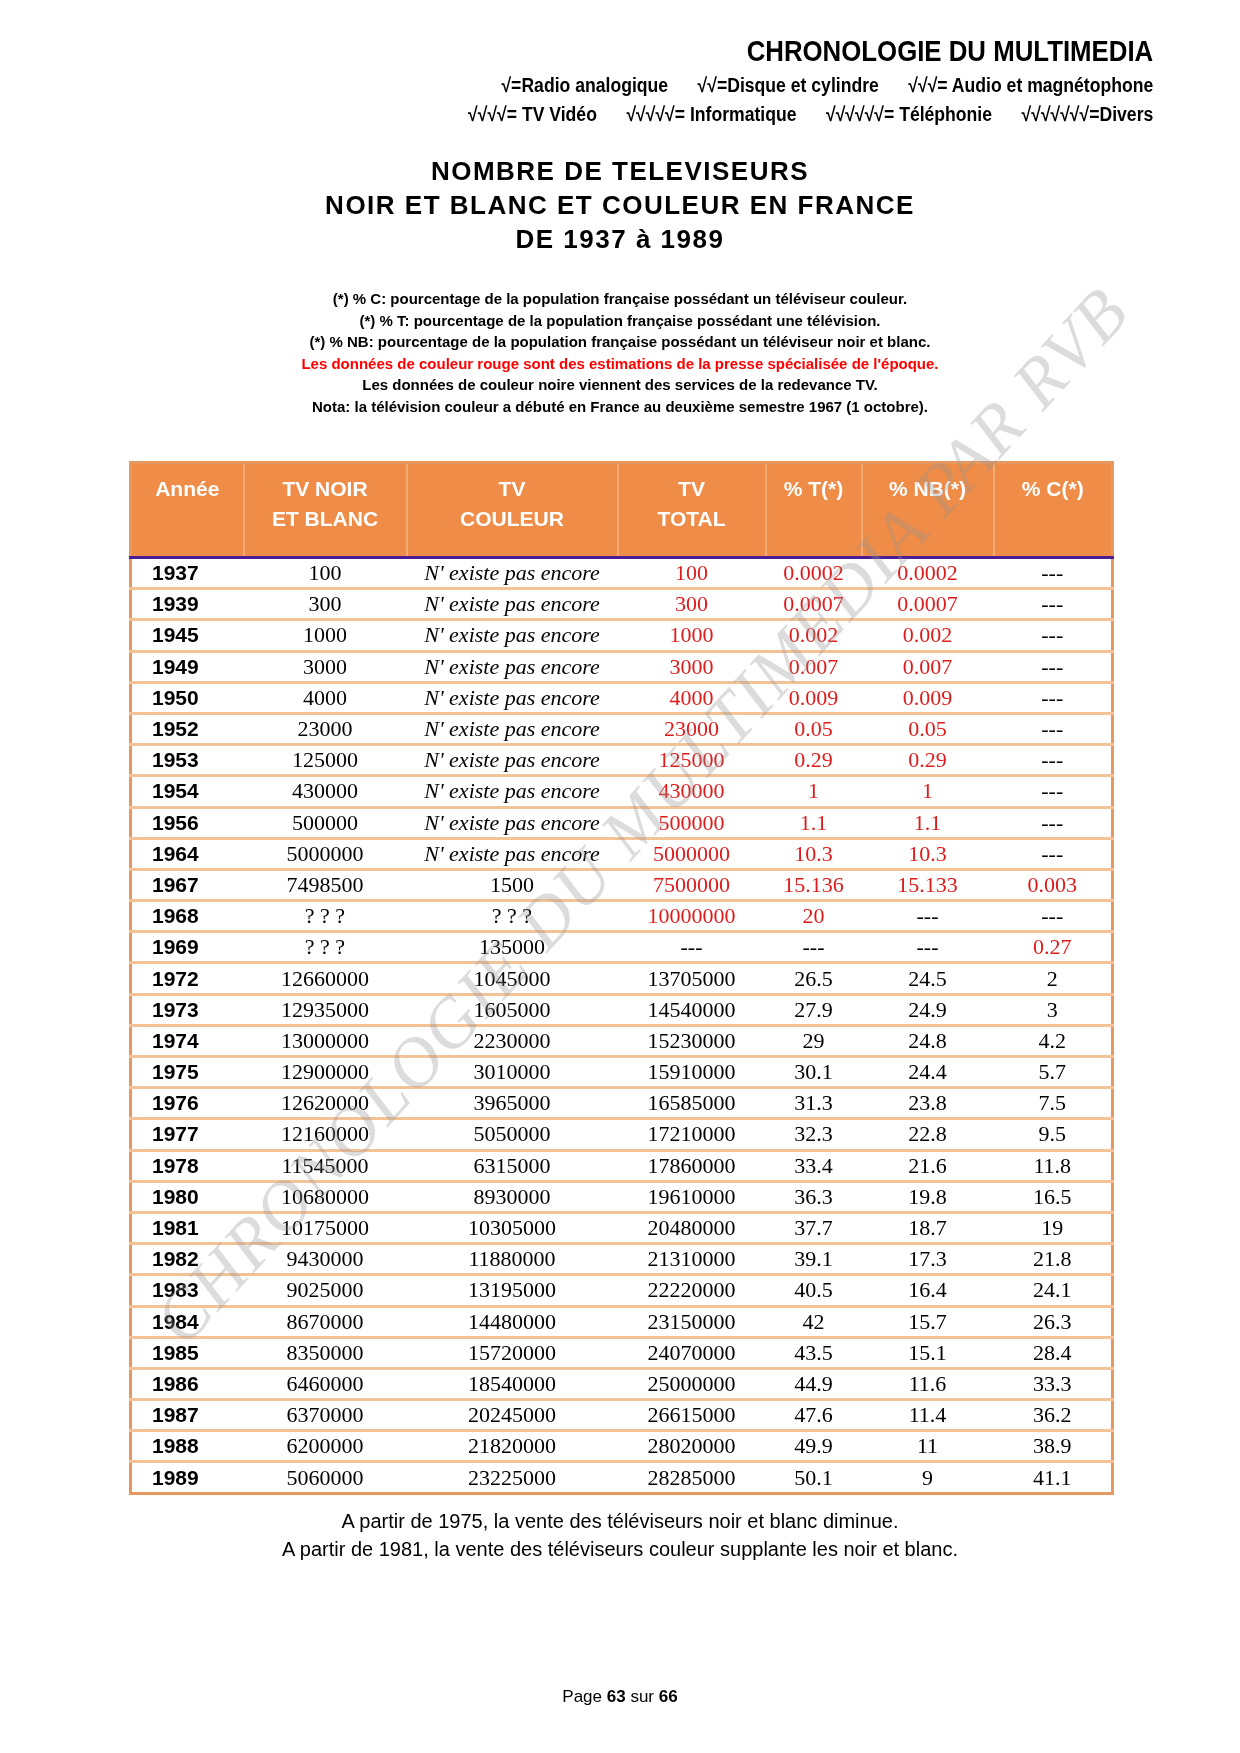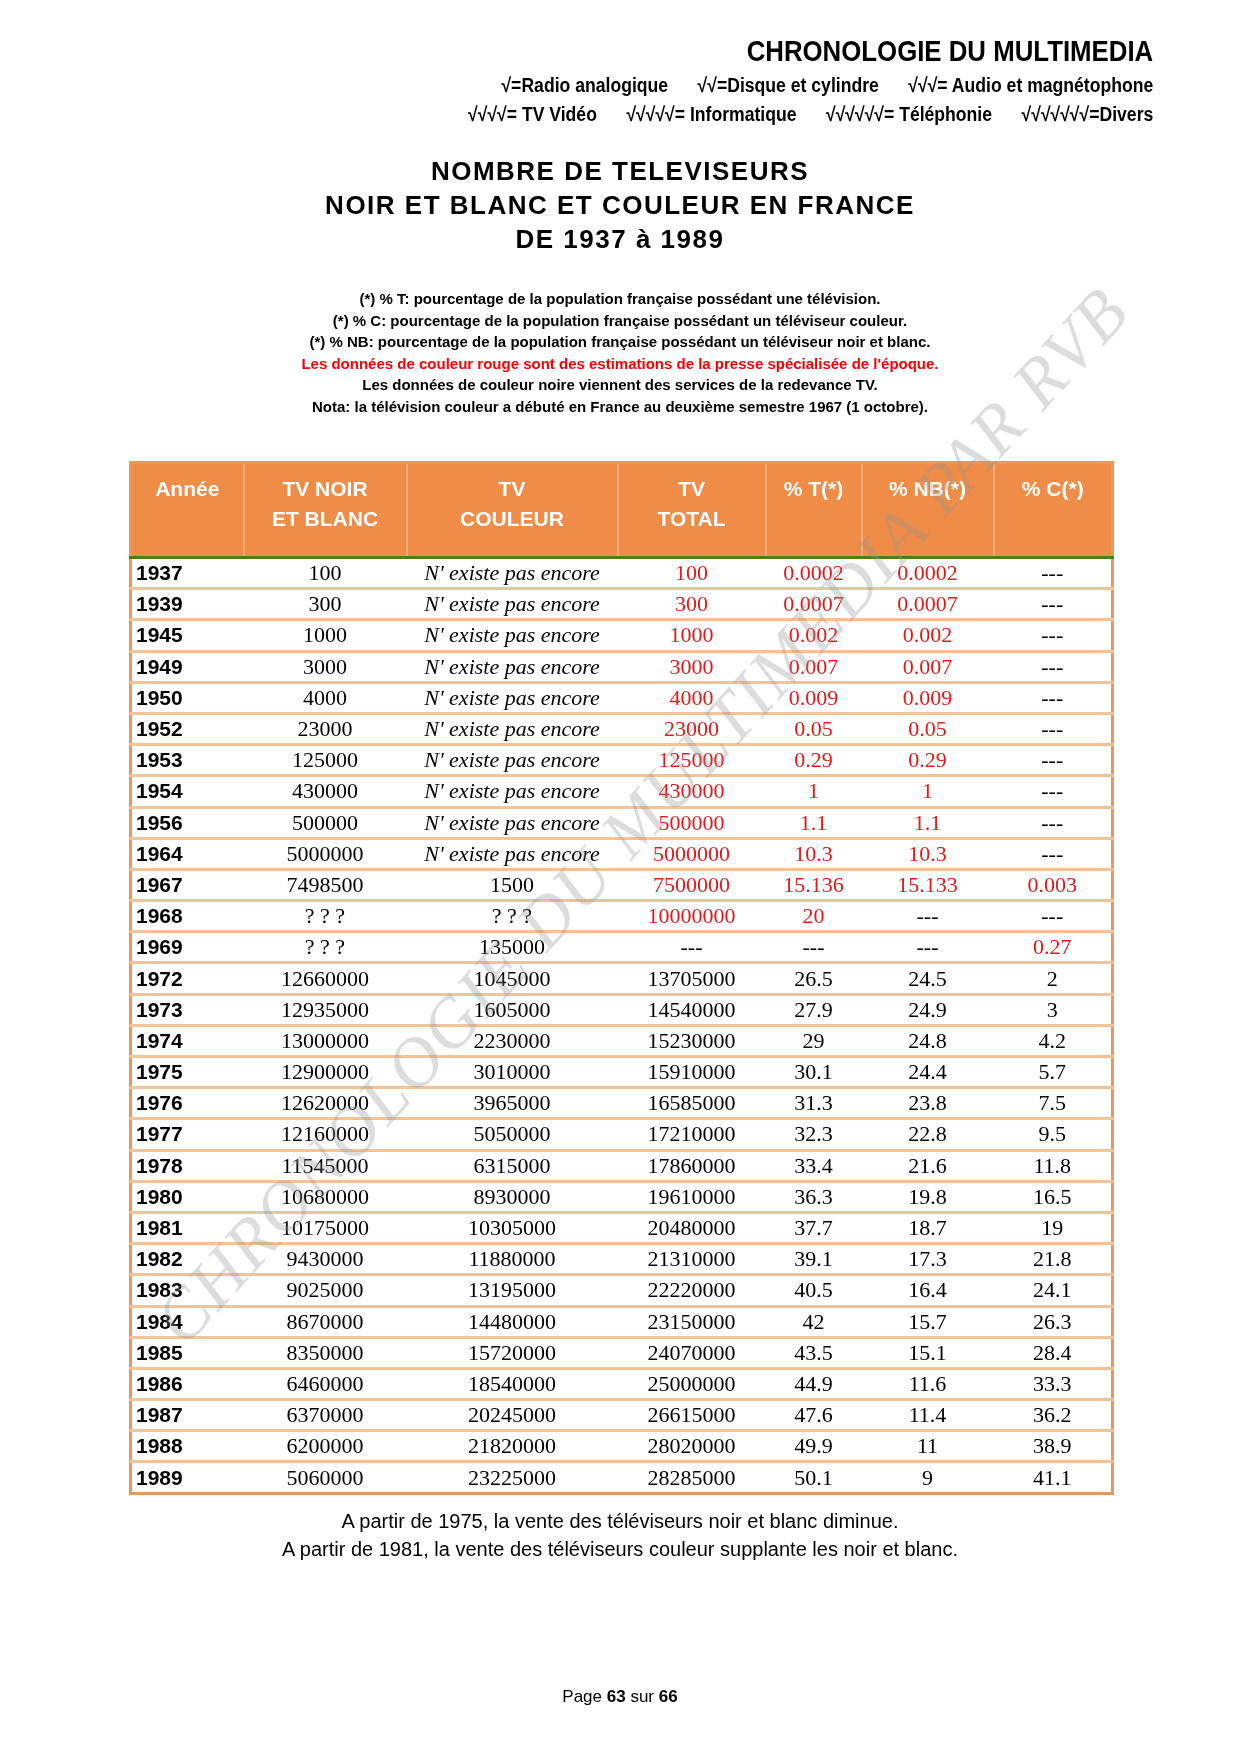--- a/index.html
+++ b/index.html
@@ -49,41 +49,41 @@
     color:#ffffff;
     font-size:21px;
     font-weight:bold;
     vertical-align:top;
     padding-top:10px;
     height:95px;
     box-sizing:border-box;
     white-space:pre-line;
     line-height:30px;
     border-right:2px solid #f4ab73;
-    border-bottom:3px solid #4d7c0f;
+    border-bottom:3px solid #4c1d95;
   }
   table.tv thead th:last-child{border-right:none;}
   table.tv td{
     height:28.2px;
     box-sizing:content-box;
     text-align:center;
     font-family:"Liberation Serif", serif;
     font-size:22px;
     border-top:3px solid #f3c297;
     padding:0;
     line-height:28px;
     white-space:nowrap;
   }
   table.tv tbody tr:first-child td{border-top:none;}
   table.tv td.year{
     font-family:"Liberation Sans", sans-serif;
     font-weight:bold;
     font-size:21px;
     text-align:left;
-    padding-left:4px;
+    padding-left:20px;
   }
   td.red{color:#e01b1b;}
   td.ital{font-style:italic;}
   
   .watermark{
     position:absolute;
     top:865px;
     left:-20px;
     width:1160px;
     text-align:center;
@@ -128,22 +128,22 @@
     </div>
   </div>
 
   <div class="main-title">
     <div>NOMBRE DE TELEVISEURS</div>
     <div>NOIR ET BLANC ET COULEUR EN FRANCE</div>
     <div>DE 1937 à 1989</div>
   </div>
 
   <div class="notes">
+    <div>(*) % C: pourcentage de la population française possédant un téléviseur couleur.</div>
     <div>(*) % T: pourcentage de la population française possédant une télévision.</div>
-    <div>(*) % C: pourcentage de la population française possédant un téléviseur couleur.</div>
     <div>(*) % NB: pourcentage de la population française possédant un téléviseur noir et blanc.</div>
     <div class="note-red">Les données de couleur rouge sont des estimations de la presse spécialisée de l'époque.</div>
     <div>Les données de couleur noire viennent des services de la redevance TV.</div>
     <div>Nota: la télévision couleur a débuté en France au deuxième semestre 1967 (1 octobre).</div>
   </div>
 
   <div class="tbl-wrap">
     <table class="tv">
       <colgroup>
         <col style="width:113px">

